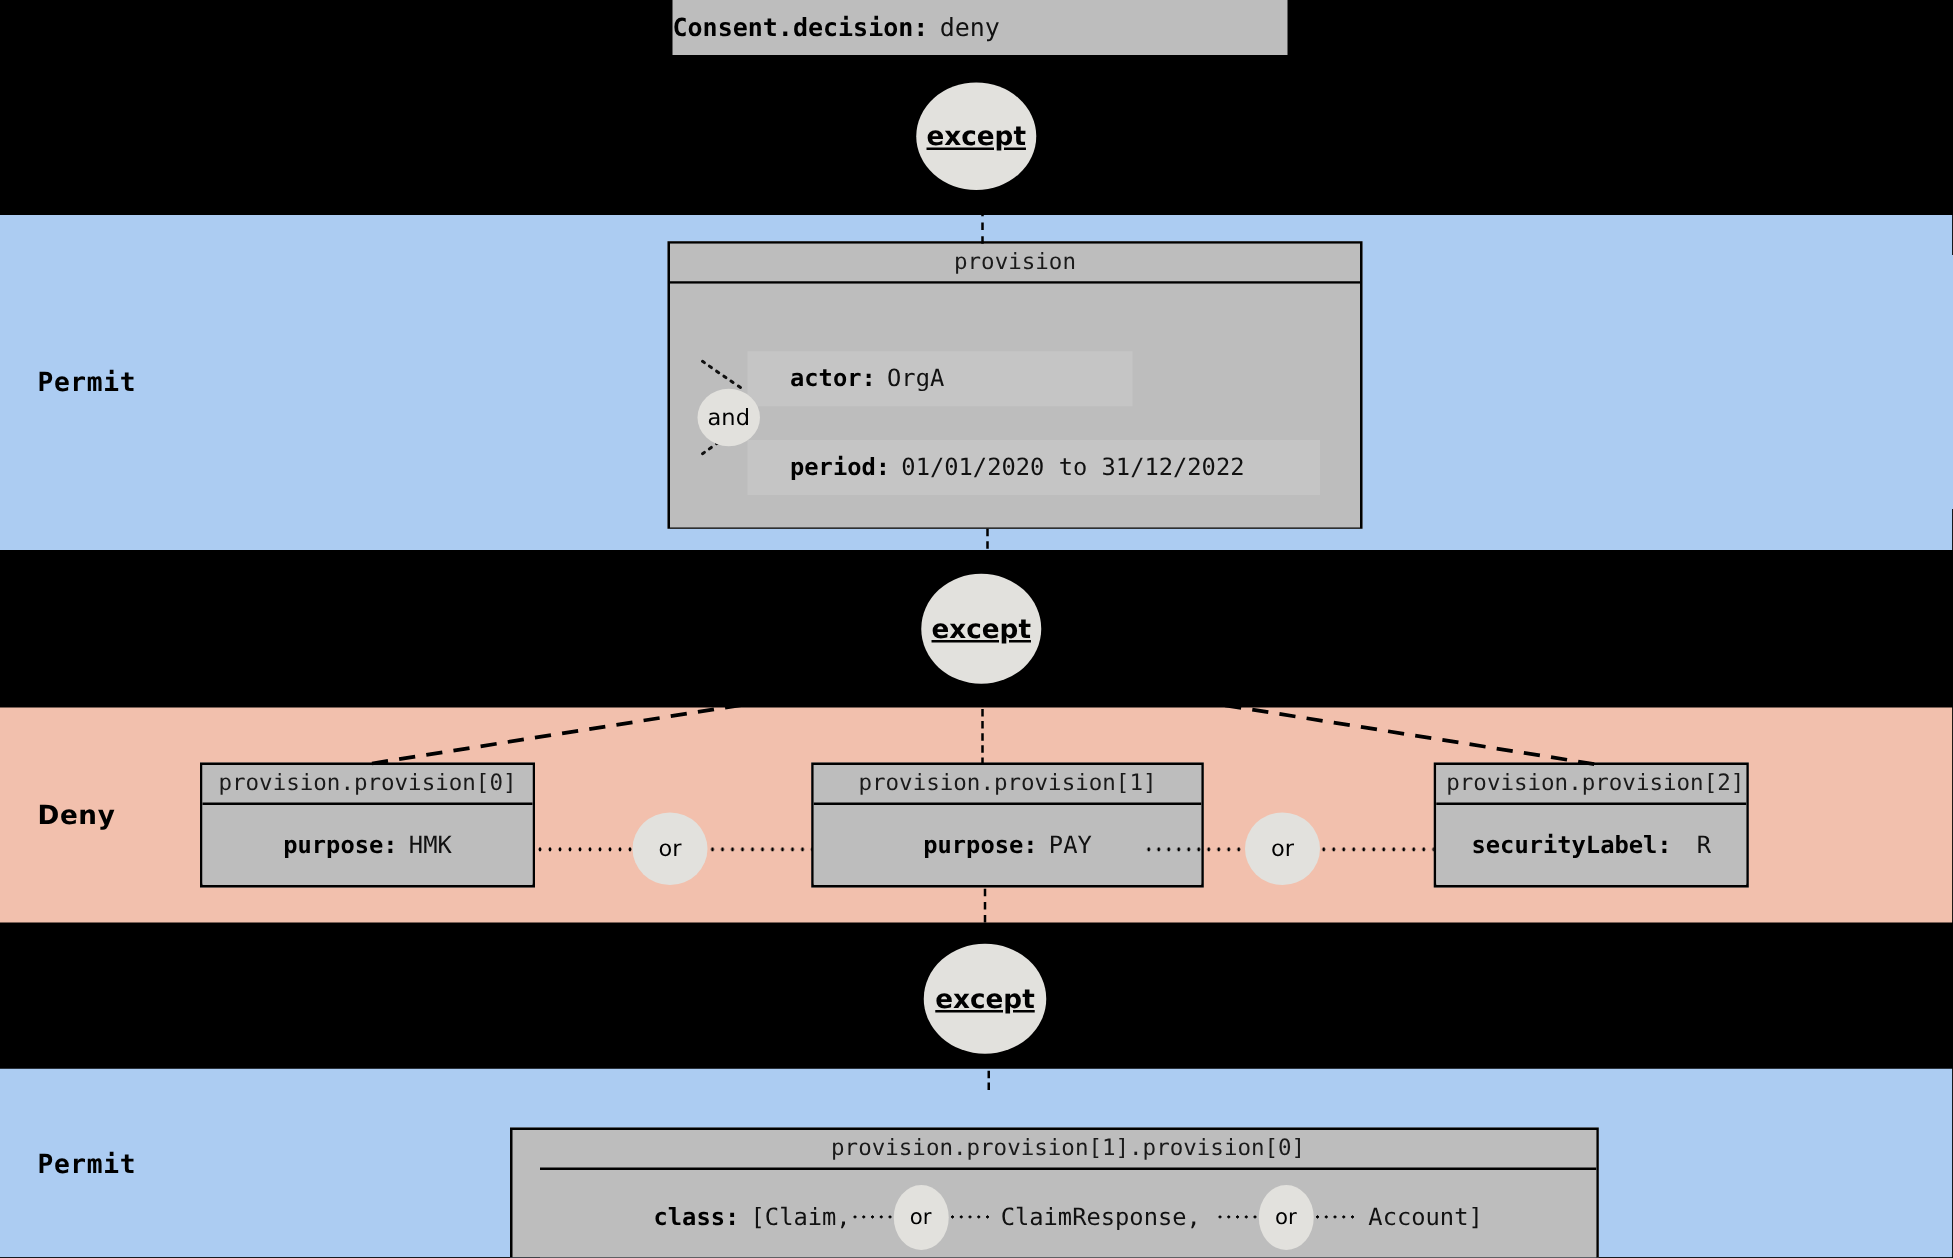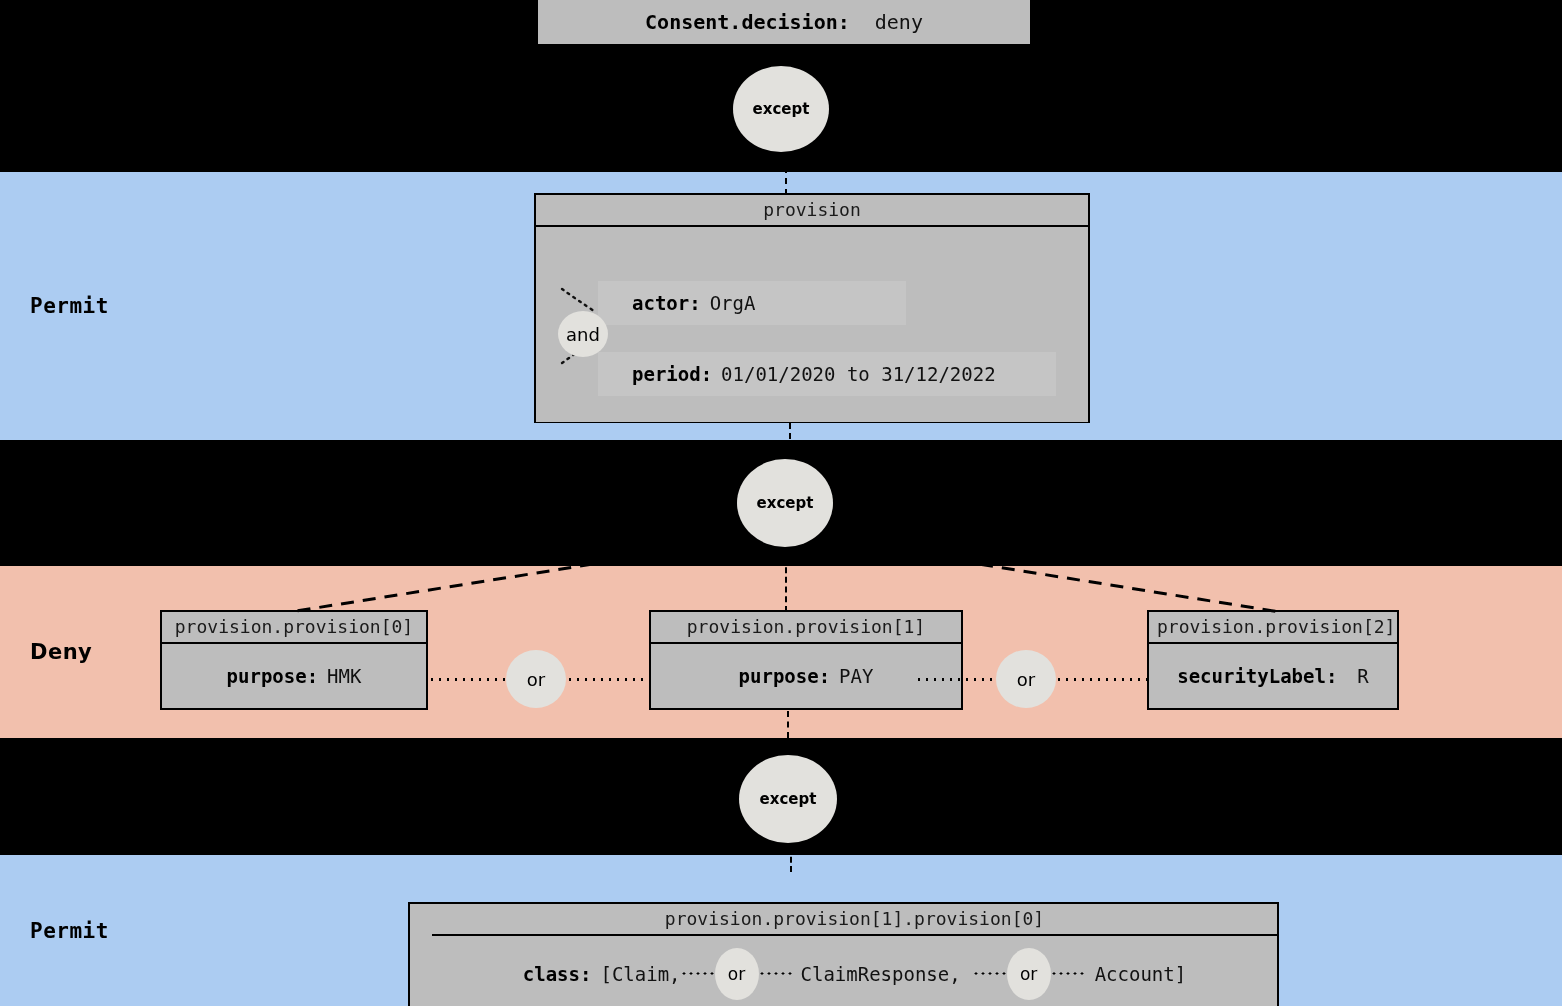--- a/index.html
+++ b/index.html
@@ -85,42 +85,42 @@
     font-size: 19px;
     white-space: nowrap;
   }
 
   
   .banner {
     position: absolute;
     background: #bdbdbd;
     display: flex;
     align-items: center;
-    justify-content: center;
+    justify-content: flex-start;
     font-size: 20px;
     white-space: nowrap;
     box-sizing: border-box;
-    gap: 16px;
   }
 
   
   .op-circle {
     position: absolute;
     background: #e2e1dd;
     border-radius: 50%;
     display: flex;
     align-items: center;
     justify-content: center;
     color: #000000;
     font-family: "DejaVu Sans", "Liberation Sans", sans-serif;
     z-index: 6;
   }
   .op-except {
     font-weight: bold;
-    font-size: 15px;
+    font-size: 21px;
+    text-decoration: underline;
   }
   .op-or, .op-and {
     font-size: 18px;
     font-weight: normal;
   }
 
   
   .inline-op {
     display: inline-flex;
     align-items: center;

